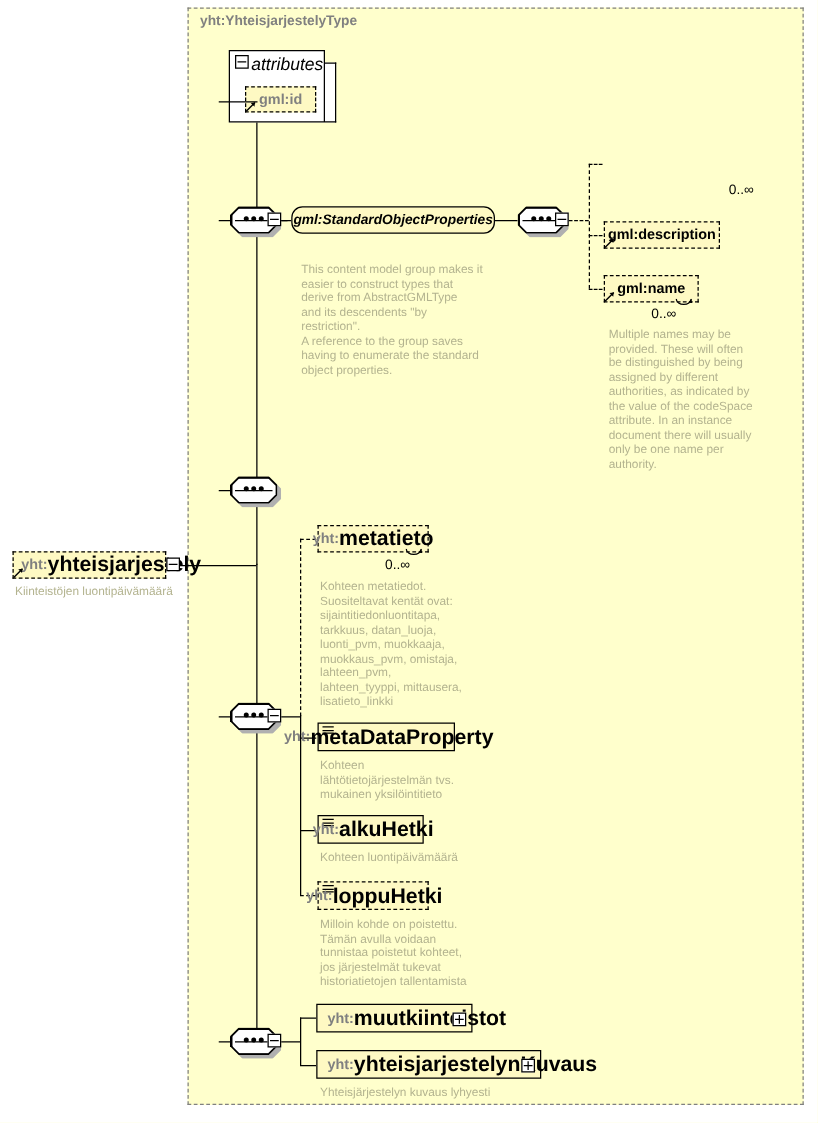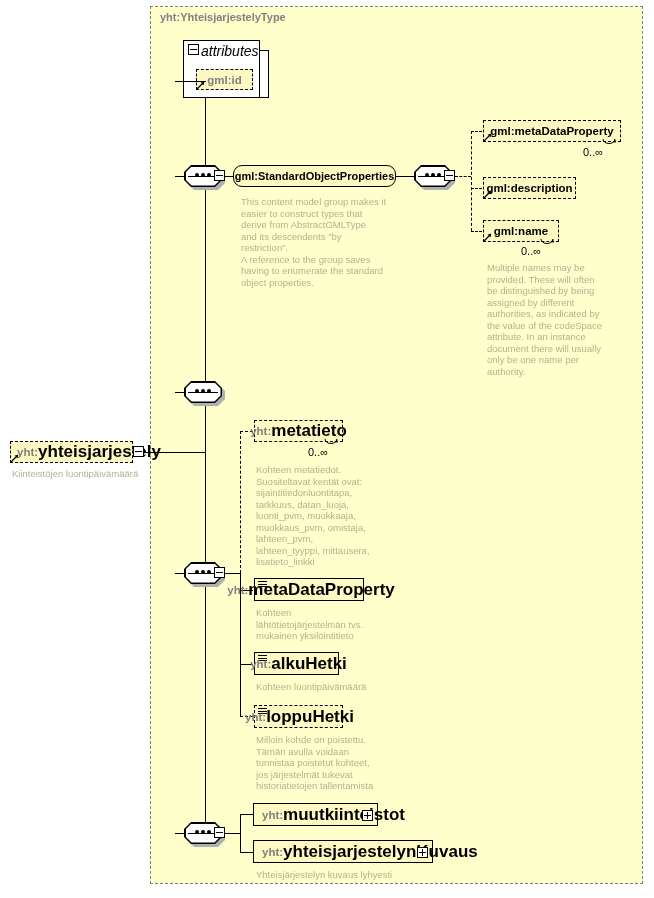--- a/index.html
+++ b/index.html
@@ -174,24 +174,24 @@
     <div class="dot d3"></div>
   </div>
   <div class="ln h" style="left:175px;top:175.5px;width:10px;"></div>
   <div class="ln h" style="left:222px;top:175.5px;width:8px;"></div>
   <div class="expander" style="left:214px;top:170px;"></div>
   <div class="ln h" style="left:225px;top:175.5px;width:8px;"></div>
 
   <div class="node solid" style="left:233px;top:165px;width:163px;height:22px;border-radius:9px;">
     <div class="shadow" style="border-radius:9px;"></div>
     <div class="node-inner" style="justify-content:center;">
-      <span class="plain" style="font-size:11px;">gml:StandardObjectProperties</span>
-    </div>
-  </div>
-  <div class="ann" style="left:241px;top:196px;width:150px;">This content model group makes it
+      <span class="plain" style="font-size:11px;font-style:italic;">gml:StandardObjectProperties</span>
+    </div>
+  </div>
+  <div class="ann" style="left:241px;top:210px;width:150px;">This content model group makes it
 easier to construct types that
         derive from AbstractGMLType
 and its descendents "by restriction".
         A reference to the group saves
 having to enumerate the standard
 object properties.</div>
 
   <div class="ln h" style="left:396px;top:175.5px;width:18px;"></div>
   <div class="seq" style="left:414px;top:165px;">
     <div class="oct-shadow"></div>
@@ -203,34 +203,20 @@
     <div class="dot d3"></div>
   </div>
   <div class="expander" style="left:444px;top:170px;"></div>
   <div class="dln h" style="left:455px;top:175.5px;width:16px;"></div>
 
   <div class="dln v" style="left:471px;top:131px;height:100px;"></div>
   <div class="dln h" style="left:471px;top:131px;width:11px;"></div>
   <div class="dln h" style="left:471px;top:188px;width:11px;"></div>
   <div class="dln h" style="left:471px;top:231px;width:11px;"></div>
 
-  <div class="node dashed" style="left:483px;top:120px;width:138px;height:22px;">
-    <div class="shadow"></div>
-    <div class="node-inner" style="justify-content:center;">
-      <span class="plain">gml:metaDataProperty</span>
-    </div>
-    <svg class="refarrow" viewBox="0 0 10 10">
-      <path d="M1 9 L8 2" stroke="#000" stroke-width="1.2" fill="none"></path>
-      <path d="M8 2 L4.6 2.4 L7.6 5.4 Z" fill="#000"></path>
-    </svg>
-    <svg style="position:absolute;right:4px;bottom:-7px;width:14px;height:9px;" viewBox="0 0 14 9">
-      <path d="M1 0 C1 6, 13 6, 13 0" stroke="#000" stroke-width="1" fill="none"></path>
-      <path d="M13 0 L10.6 3.2 L13.8 3.4 Z" fill="#000"></path>
-    </svg>
-  </div>
   <div class="card" style="left:583px;top:146px;">0..∞</div>
 
   <div class="node dashed" style="left:483px;top:177px;width:93px;height:22px;">
     <div class="shadow"></div>
     <div class="node-inner" style="justify-content:center;">
       <span class="plain">gml:description</span>
     </div>
     <svg class="refarrow" viewBox="0 0 10 10">
       <path d="M1 9 L8 2" stroke="#000" stroke-width="1.2" fill="none"></path>
       <path d="M8 2 L4.6 2.4 L7.6 5.4 Z" fill="#000"></path>

